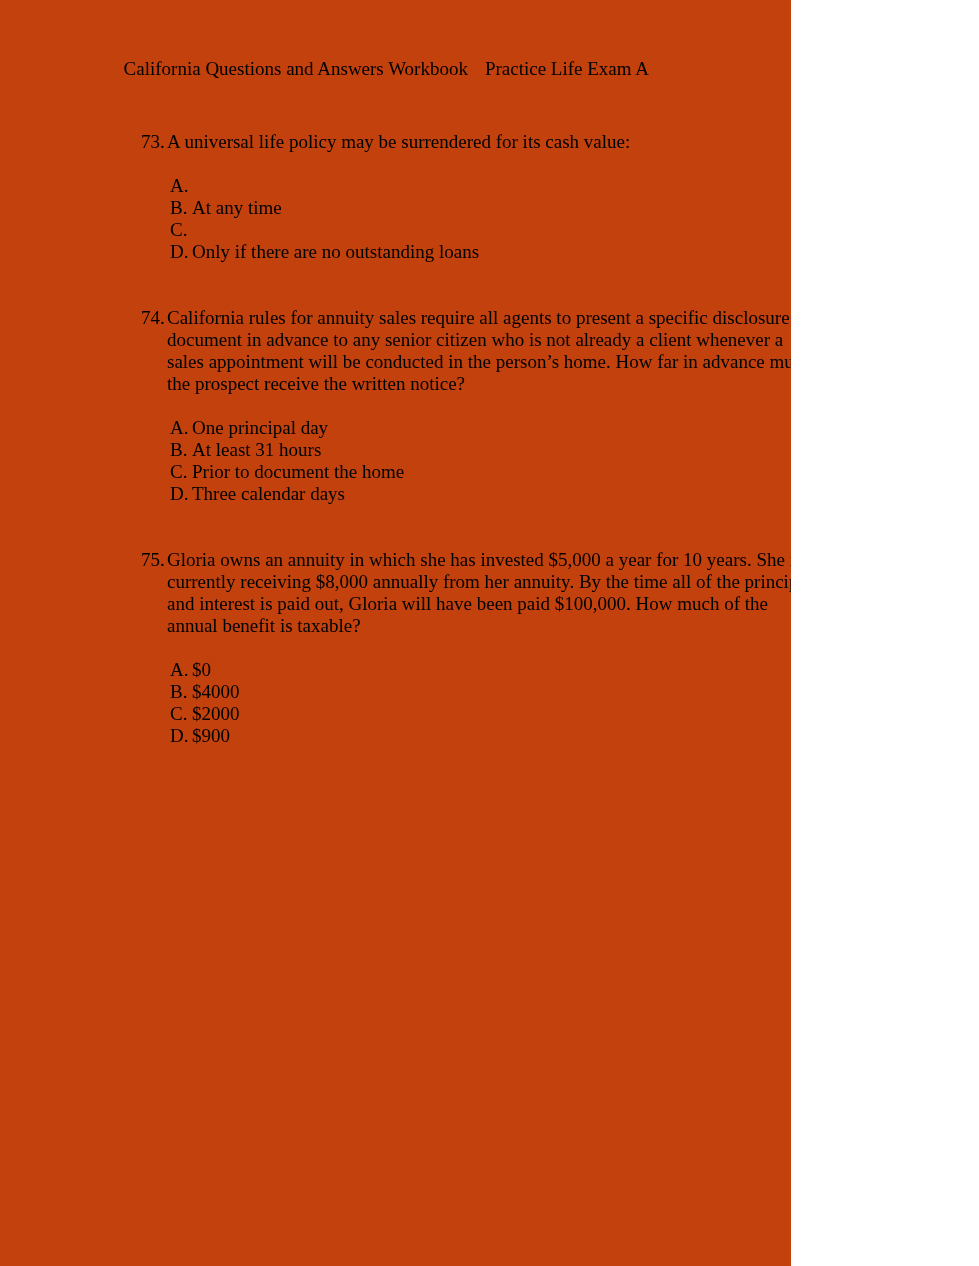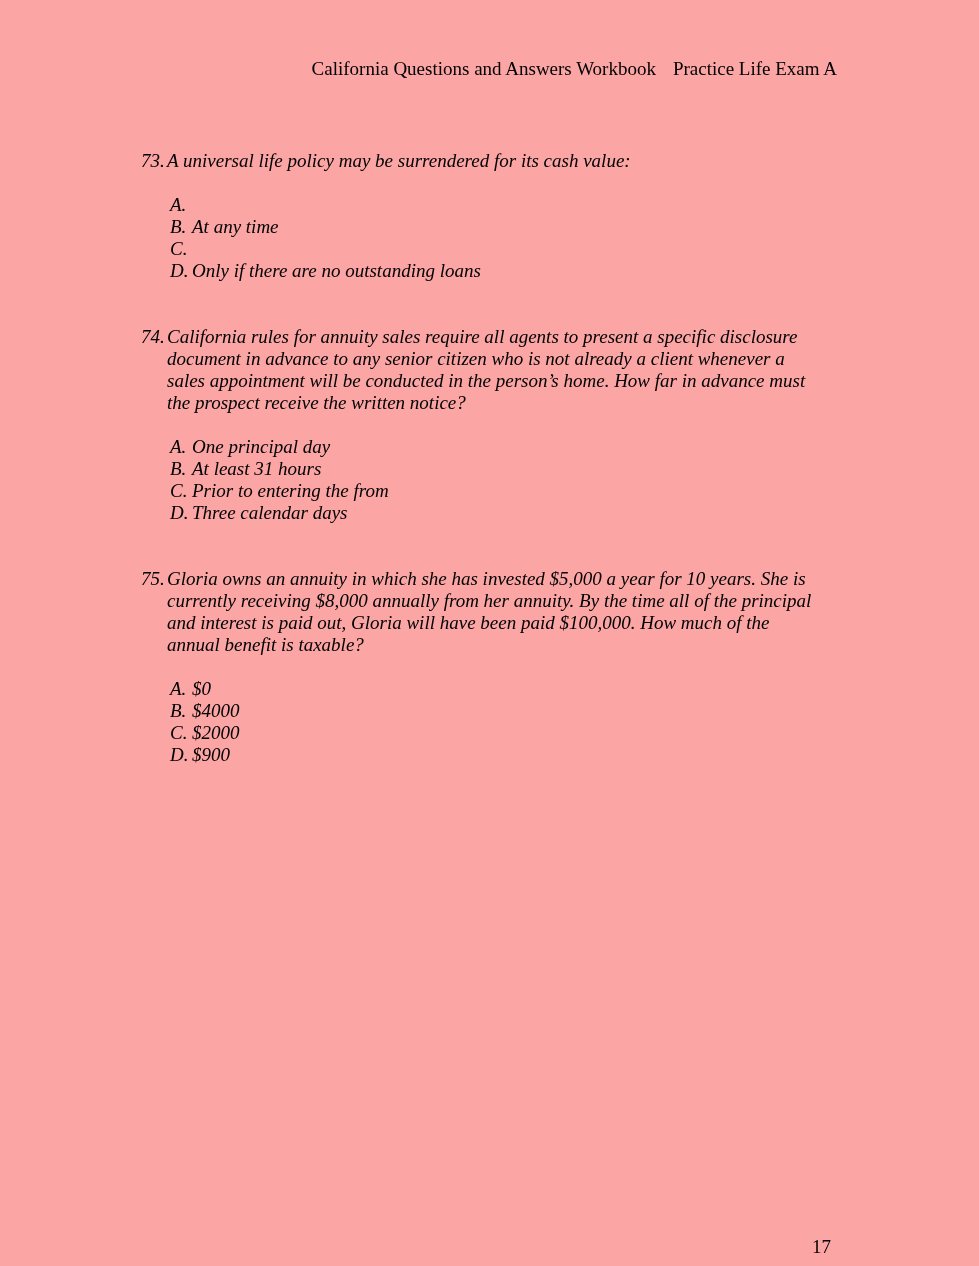--- a/index.html
+++ b/index.html
@@ -2,43 +2,42 @@
 <html><head>
 <meta charset="utf-8">
 <style>
   html, body {
     margin: 0;
     padding: 0;
     background: #ffffff;
   }
   .page {
     position: relative;
-    width: 979px;
+    width: 791px;
     height: 1266px;
-    background: #fca5a5;
+    background: #c2410c;
     color: #000000;
     font-family: "Liberation Serif", serif;
     font-size: 19px;
     line-height: 22px;
     overflow: hidden;
   }
   .header {
     position: absolute;
     top: 58px;
     right: 142px;
     display: flex;
     gap: 17px;
     white-space: nowrap;
   }
   .content {
     position: absolute;
-    top: 150px;
+    top: 131px;
     left: 141px;
     width: 720px;
-    font-style: italic;
   }
   .question {
     margin-bottom: 44px;
   }
   .q-head {
     display: flex;
     align-items: flex-start;
   }
   .q-num {
     flex: 0 0 26px;
@@ -115,21 +114,21 @@
         <div class="option">
           <span class="opt-letter">A.</span>
           <span class="opt-text">One principal day</span>
         </div>
         <div class="option">
           <span class="opt-letter">B.</span>
           <span class="opt-text">At least 31 hours</span>
         </div>
         <div class="option">
           <span class="opt-letter">C.</span>
-          <span class="opt-text">Prior to entering the from</span>
+          <span class="opt-text">Prior to document the home</span>
         </div>
         <div class="option">
           <span class="opt-letter">D.</span>
           <span class="opt-text">Three calendar days</span>
         </div>
       </div>
     </div>
 
     <div class="question">
       <div class="q-head">

